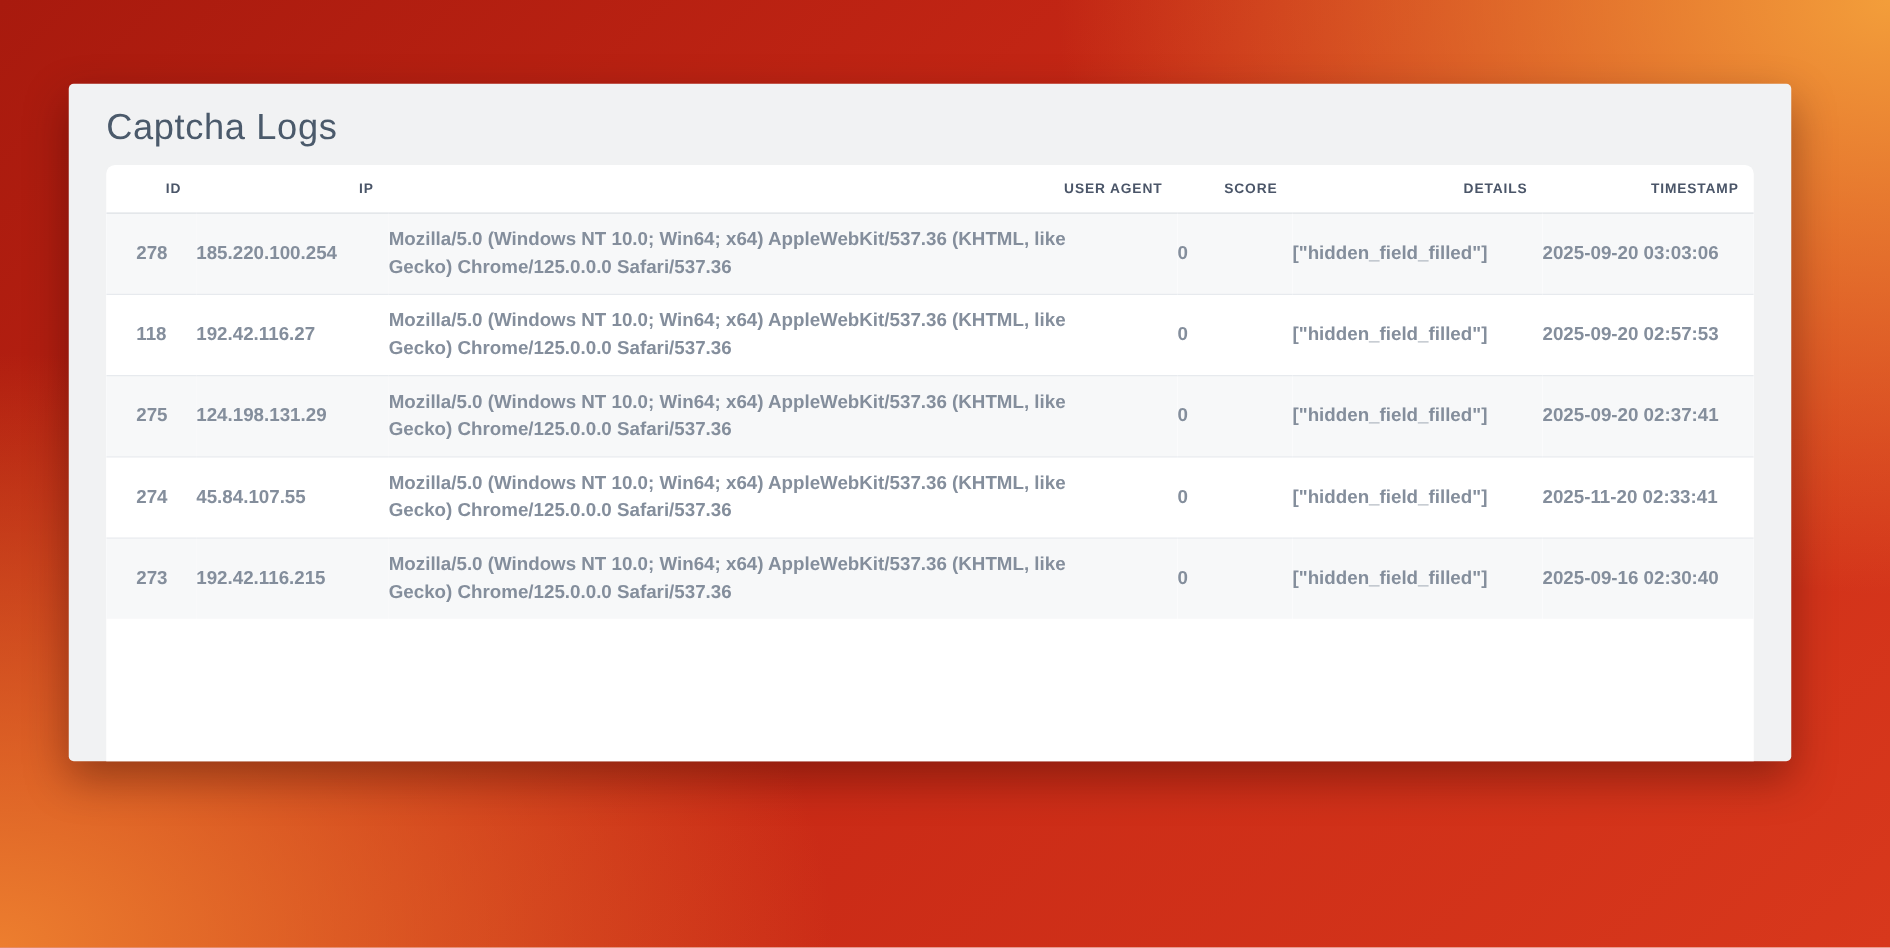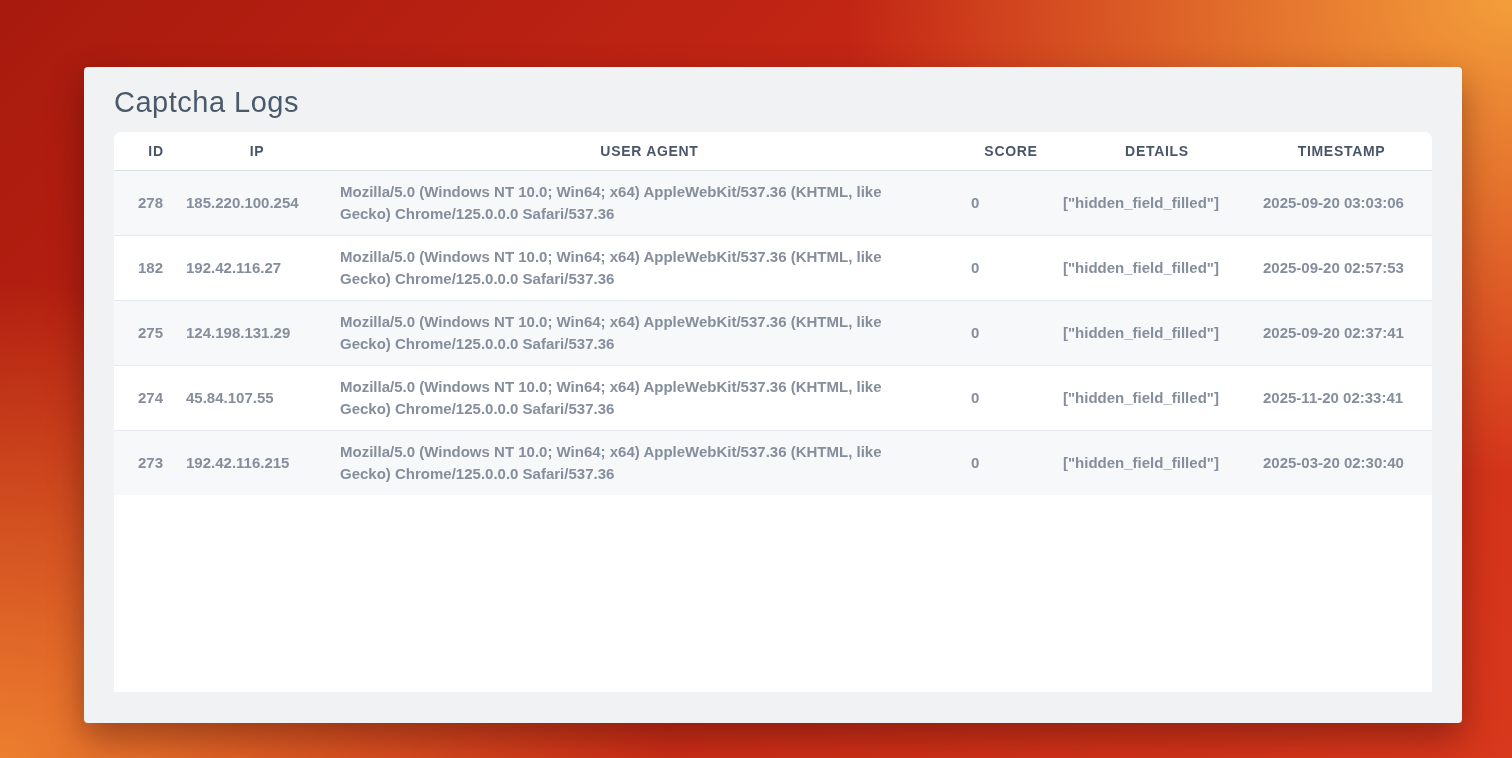--- a/index.html
+++ b/index.html
@@ -22,24 +22,24 @@
   body {
     font-family: "Liberation Sans", sans-serif;
     background:
       radial-gradient(1150px 820px at 100% 0%, rgba(245,164,60,0.95) 0%, rgba(245,164,60,0) 58%),
       radial-gradient(1150px 820px at 0% 100%, rgba(239,131,48,0.95) 0%, rgba(239,131,48,0) 58%),
       linear-gradient(135deg, var(--bg-red-dark) 0%, var(--bg-red-mid) 45%, var(--bg-red-end) 100%);
     position: relative;
   }
   .card {
     position: absolute;
-    left: 84px;
+    left: 55px;
     top: 67px;
     width: 1378px;
-    height: 656px;
+    height: 542px;
     background: var(--card-bg);
     border-radius: 4px;
     box-shadow: 0 14px 34px rgba(40, 5, 0, 0.38);
     overflow: hidden;
   }
   .card-title {
     padding: 21px 30px 15px 30px;
     font-size: 29px;
     line-height: 29px;
     font-weight: 500;
@@ -59,23 +59,23 @@
     table-layout: fixed;
   }
   col.c-id        { width: 72px;  }
   col.c-ip        { width: 154px; }
   col.c-ua        { width: 631px; }
   col.c-score     { width: 92px;  }
   col.c-details   { width: 200px; }
   col.c-timestamp { width: auto;  }
   thead th {
     height: 38px;
-    text-align: center;
+    text-align: right;
     vertical-align: middle;
-    font-size: 14px;
+    font-size: 11px;
     font-weight: bold;
     letter-spacing: 0.7px;
     color: var(--header-text);
     border-bottom: 1px solid var(--divider);
     padding: 0 12px 0 0;
   }
   tbody td {
     height: 65px;
     vertical-align: middle;
     font-size: 15px;
@@ -120,21 +120,21 @@
       <tbody>
           <tr>
     <td>278</td>
     <td>185.220.100.254</td>
     <td class="ua">Mozilla/5.0 (Windows NT 10.0; Win64; x64) AppleWebKit/537.36 (KHTML, like Gecko) Chrome/125.0.0.0 Safari/537.36</td>
     <td>0</td>
     <td>["hidden_field_filled"]</td>
     <td class="ts">2025-09-20 03:03:06</td>
   </tr>
           <tr>
-    <td>182</td>
+    <td>118</td>
     <td>192.42.116.27</td>
     <td class="ua">Mozilla/5.0 (Windows NT 10.0; Win64; x64) AppleWebKit/537.36 (KHTML, like Gecko) Chrome/125.0.0.0 Safari/537.36</td>
     <td>0</td>
     <td>["hidden_field_filled"]</td>
     <td class="ts">2025-09-20 02:57:53</td>
   </tr>
           <tr>
     <td>275</td>
     <td>124.198.131.29</td>
     <td class="ua">Mozilla/5.0 (Windows NT 10.0; Win64; x64) AppleWebKit/537.36 (KHTML, like Gecko) Chrome/125.0.0.0 Safari/537.36</td>
@@ -149,18 +149,18 @@
     <td>0</td>
     <td>["hidden_field_filled"]</td>
     <td class="ts">2025-11-20 02:33:41</td>
   </tr>
           <tr>
     <td>273</td>
     <td>192.42.116.215</td>
     <td class="ua">Mozilla/5.0 (Windows NT 10.0; Win64; x64) AppleWebKit/537.36 (KHTML, like Gecko) Chrome/125.0.0.0 Safari/537.36</td>
     <td>0</td>
     <td>["hidden_field_filled"]</td>
-    <td class="ts">2025-03-20 02:30:40</td>
+    <td class="ts">2025-09-16 02:30:40</td>
   </tr>
         </tbody>
     </table>
   </div>
 </div>
 
 </body></html>

